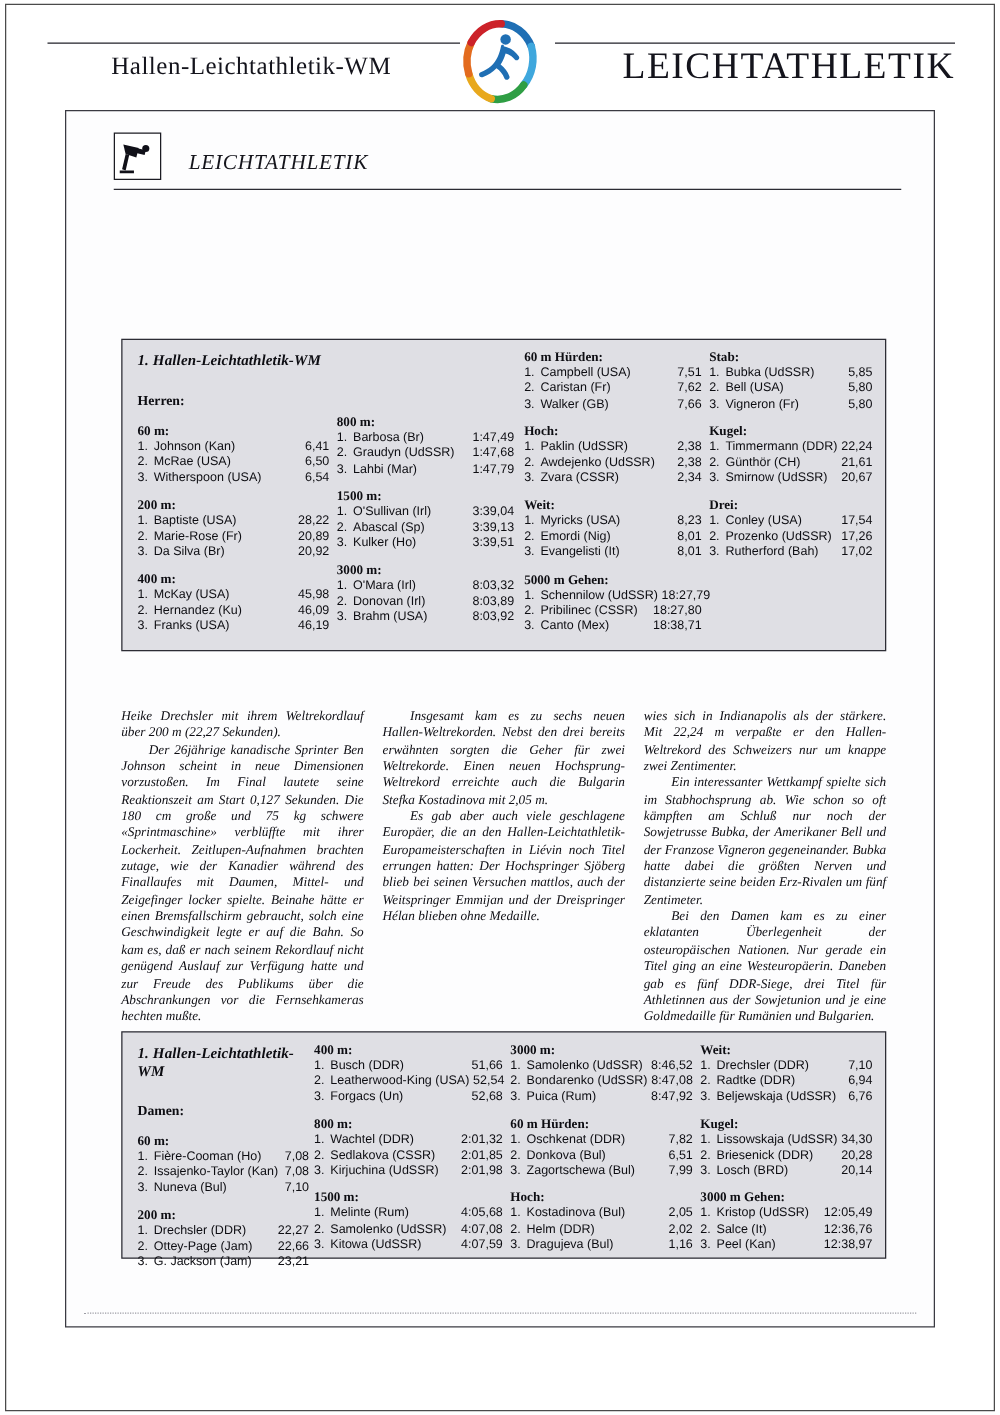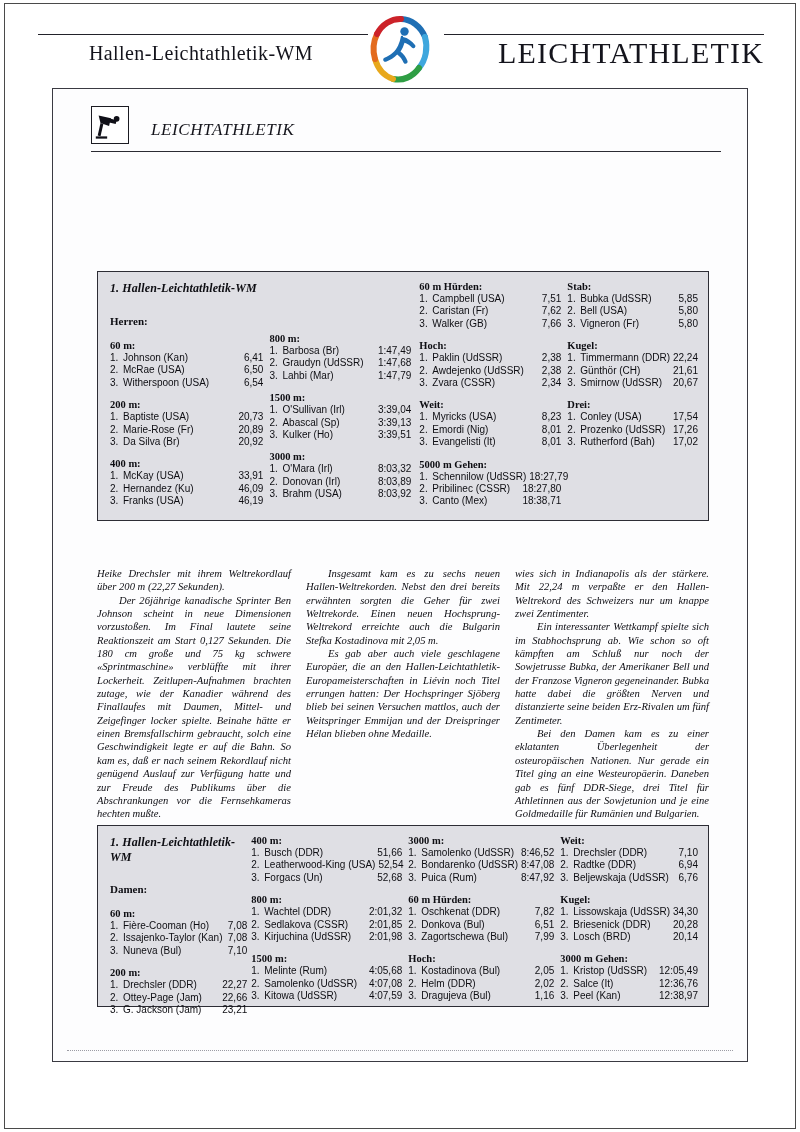--- a/index.html
+++ b/index.html
@@ -316,39 +316,39 @@
                 <span class="rk">3.</span>
                 <span class="ath">Witherspoon (USA)</span>
                 <span class="mark">6,54</span>
               </div>
             </div>
             <div class="evt">
               <div class="evt-name">200 m:</div>
               <div class="row">
                 <span class="rk">1.</span>
                 <span class="ath">Baptiste (USA)</span>
-                <span class="mark">20,73</span>
+                <span class="mark">28,22</span>
               </div>
               <div class="row">
                 <span class="rk">2.</span>
                 <span class="ath">Marie-Rose (Fr)</span>
                 <span class="mark">20,89</span>
               </div>
               <div class="row">
                 <span class="rk">3.</span>
                 <span class="ath">Da Silva (Br)</span>
                 <span class="mark">20,92</span>
               </div>
             </div>
             <div class="evt">
               <div class="evt-name">400 m:</div>
               <div class="row">
                 <span class="rk">1.</span>
                 <span class="ath">McKay (USA)</span>
-                <span class="mark">33,91</span>
+                <span class="mark">45,98</span>
               </div>
               <div class="row">
                 <span class="rk">2.</span>
                 <span class="ath">Hernandez (Ku)</span>
                 <span class="mark">46,09</span>
               </div>
               <div class="row">
                 <span class="rk">3.</span>
                 <span class="ath">Franks (USA)</span>
                 <span class="mark">46,19</span>

